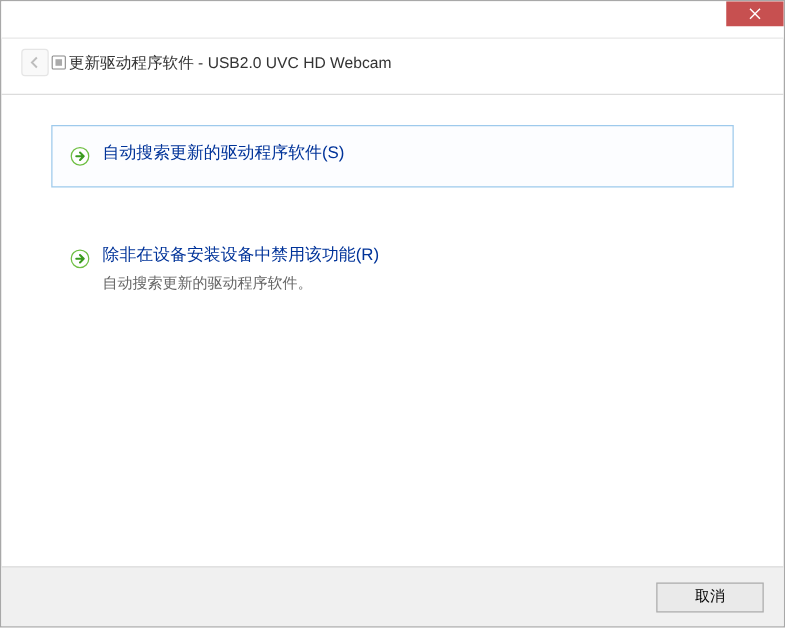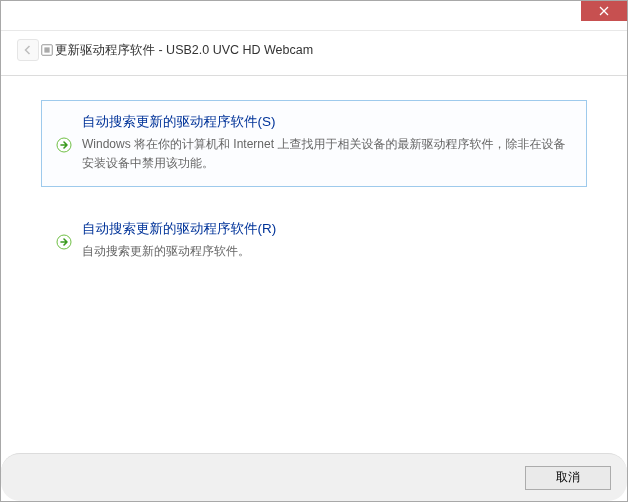--- a/index.html
+++ b/index.html
@@ -78,25 +78,25 @@
       padding: 24px 40px 10px 40px;
     }
     .question {
       font-size: 13.5px;
       color: #003399;
       margin-bottom: 38px;
     }
     .option {
       border: 1px solid transparent;
       padding: 12px 14px 14px 14px;
-      margin-bottom: 20px;
+      margin-bottom: 32px;
       cursor: pointer;
       display: flex;
       gap: 10px;
-      align-items: center;
+      align-items: flex-start;
     }
     .option.highlighted {
       border: 1px solid #9ecaec;
       background: #fcfdff;
     }
     .arrow-icon {
       width: 16px;
       height: 16px;
       flex-shrink: 0;
       margin-top: 4px;
@@ -122,21 +122,20 @@
       bottom: 0;
       left: 0;
       right: 0;
       height: 48px;
       background: #f0f0f0;
       border-top: 1px solid #dcdcdc;
       display: flex;
       justify-content: flex-end;
       align-items: center;
       padding-right: 16px;
-      border-radius: 19px;
     }
     .cancel-btn {
       min-width: 86px;
       height: 24px;
       background: #eaeaea;
       border: 1px solid #acacac;
       font-family: inherit;
       font-size: 12px;
       cursor: pointer;
       padding: 0 18px;
@@ -173,33 +172,32 @@
 
   <div class="option highlighted">
     <span class="arrow-icon">
       <svg viewBox="0 0 16 16" width="16" height="16">
         <circle cx="8" cy="8" r="7" fill="#fff" stroke="#6fbf44" stroke-width="1"></circle>
         <path d="M5 8 L11 8 M8 5 L11 8 L8 11" fill="none" stroke="#3a9b1e" stroke-width="1.6" stroke-linecap="round" stroke-linejoin="round"></path>
       </svg>
     </span>
     <div class="option-body">
       <div class="option-title">自动搜索更新的驱动程序软件(S)</div>
-      <div class="option-desc">Windows 将在你的计算机和 Internet 上查找用于相关设备的最新驱动程序软件，除非在设备安装设备中禁用该功能。</div>
     </div>
   </div>
 
   <div class="option">
     <span class="arrow-icon">
       <svg viewBox="0 0 16 16" width="16" height="16">
         <circle cx="8" cy="8" r="7" fill="#fff" stroke="#6fbf44" stroke-width="1"></circle>
         <path d="M5 8 L11 8 M8 5 L11 8 L8 11" fill="none" stroke="#3a9b1e" stroke-width="1.6" stroke-linecap="round" stroke-linejoin="round"></path>
       </svg>
     </span>
     <div class="option-body">
-      <div class="option-title">自动搜索更新的驱动程序软件(R)</div>
+      <div class="option-title">除非在设备安装设备中禁用该功能(R)</div>
       <div class="option-desc">自动搜索更新的驱动程序软件。</div>
     </div>
   </div>
 </div>
 
 <div class="footer">
   <button class="cancel-btn">取消</button>
 </div>
 
 </body></html>

